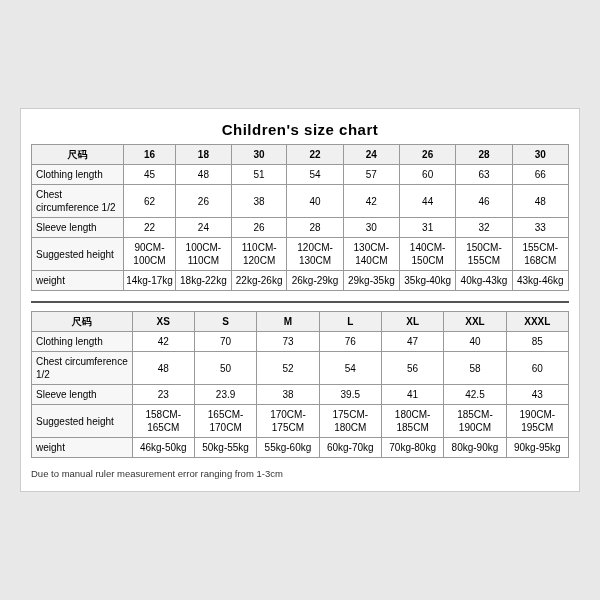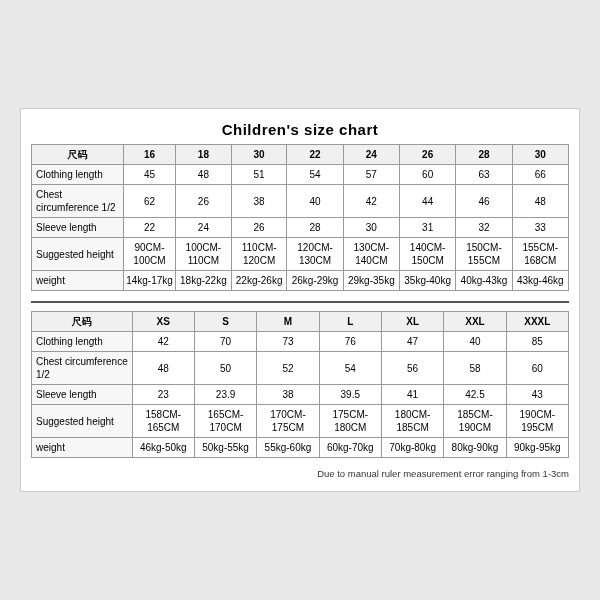--- a/index.html
+++ b/index.html
@@ -41,21 +41,21 @@
       background: #f0f0f0;
       font-weight: bold;
     }
     .row-header {
       text-align: left;
       font-weight: normal;
       padding-left: 4px;
       background: #f7f7f7;
     }
     .note {
-      text-align: right;
+      text-align: left;
       font-size: 9.5px;
       color: #333;
       margin-top: 4px;
     }
     .divider {
       border: none;
       border-top: 2px solid #555;
       margin: 4px 0 8px 0;
     }
   </style>

